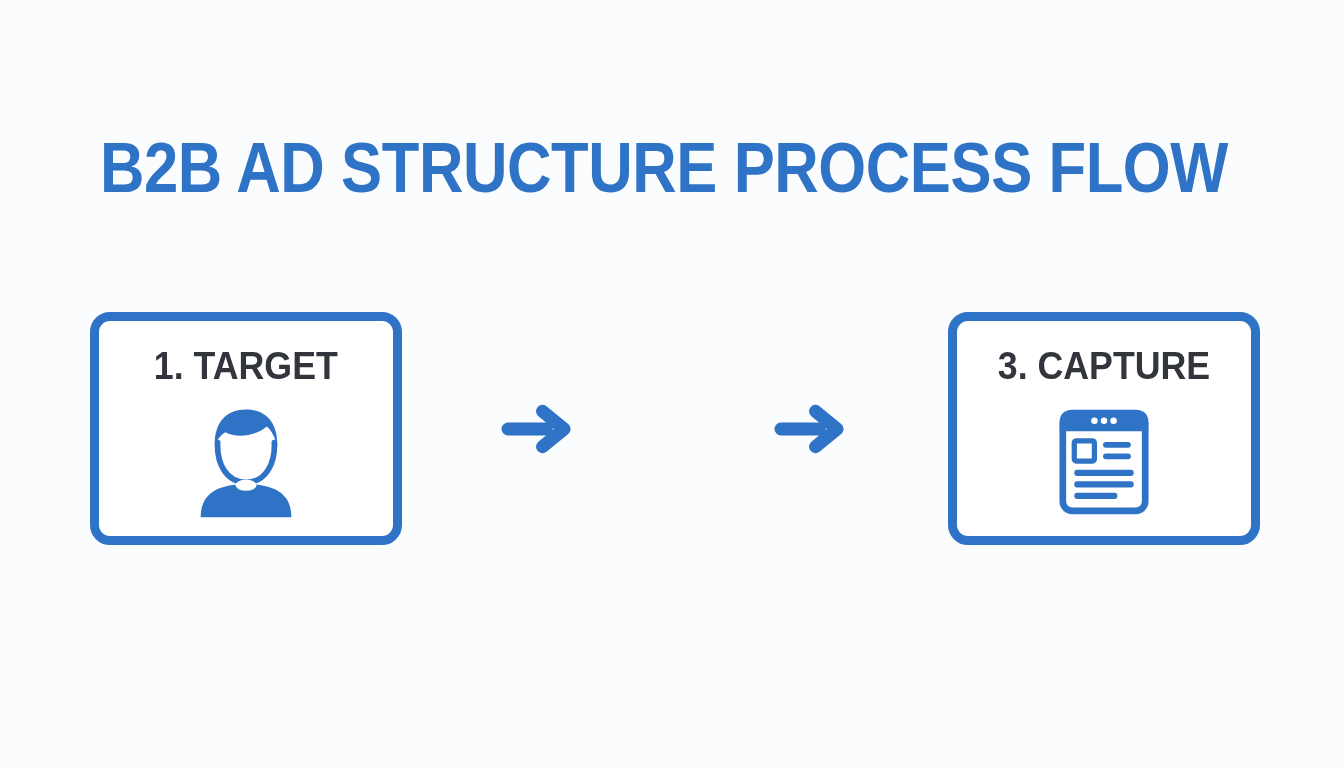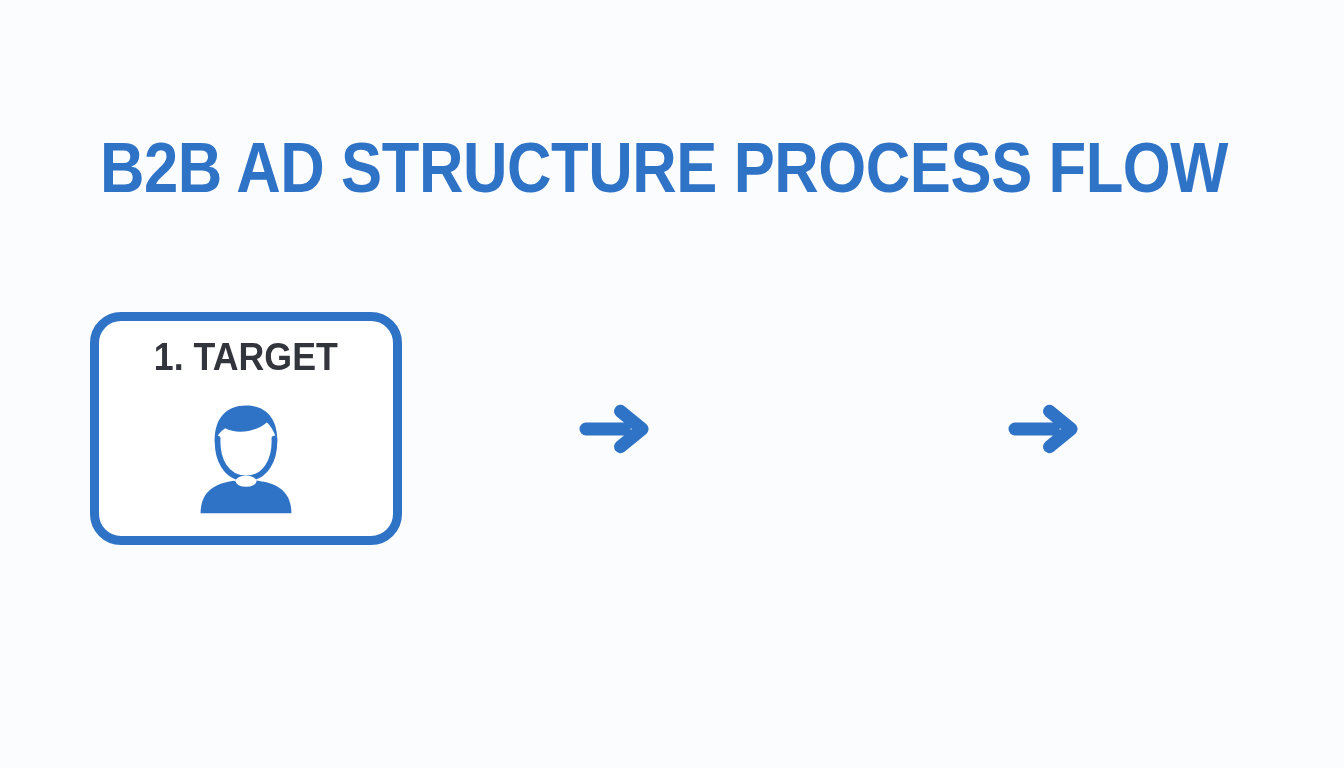--- a/index.html
+++ b/index.html
@@ -34,25 +34,25 @@
     position:absolute;
     left:90px;top:312px;
     width:1170px;height:233px;
     display:flex;
     align-items:center;
   }
   .step-box{
     width:312px;height:233px;
     background:var(--box-bg);
     border:9px solid var(--accent);
-    border-radius:31px;
+    border-radius:20px;
     display:flex;
     flex-direction:column;
     align-items:center;
-    padding-top:15px;
+    padding-top:24px;
     flex:none;
   }
   .step-label{
     font-size:38px;
     font-weight:800;
     color:var(--label);
     letter-spacing:0px;
     white-space:nowrap;
     transform:scaleX(0.94);
   }
@@ -104,15 +104,33 @@
 
 
     <div class="connector">
       <span>
         <svg width="75" height="52" viewBox="0 0 76 52" aria-hidden="true">
           <path fill="none" stroke="currentColor" stroke-width="13" stroke-linecap="round" stroke-linejoin="round" d="M7 26 L46 26 M42 8 L64 26 L42 44"></path>
         </svg>
       </span>
     </div>
 
+    <div class="step-box">
+      <div class="step-label">3. CAPTURE</div>
+      <span class="step-icon">
+        <svg width="92" height="110" viewBox="0 0 96 112" aria-hidden="true">
+          <rect x="5" y="5" width="86" height="102" rx="10" fill="var(--box-bg)" stroke="currentColor" stroke-width="7"></rect>
+          <path fill="currentColor" d="M2 24 L2 14 Q2 2 14 2 L82 2 Q94 2 94 14 L94 24 Z"></path>
+          <circle fill="var(--box-bg)" cx="38" cy="13" r="3.4"></circle>
+          <circle fill="var(--box-bg)" cx="48" cy="13" r="3.4"></circle>
+          <circle fill="var(--box-bg)" cx="58" cy="13" r="3.4"></circle>
+          <rect x="17" y="34" width="21" height="21" rx="2" fill="none" stroke="currentColor" stroke-width="5.5"></rect>
+          <rect x="47" y="35" width="29" height="6" rx="3" fill="currentColor"></rect>
+          <rect x="47" y="47" width="29" height="6" rx="3" fill="currentColor"></rect>
+          <rect x="17" y="64" width="62" height="6.5" rx="3" fill="currentColor"></rect>
+          <rect x="17" y="76" width="62" height="6.5" rx="3" fill="currentColor"></rect>
+          <rect x="17" y="88" width="45" height="6.5" rx="3" fill="currentColor"></rect>
+        </svg>
+      </span>
+    </div>
 
   </div>
 </div>
 
 </body></html>

